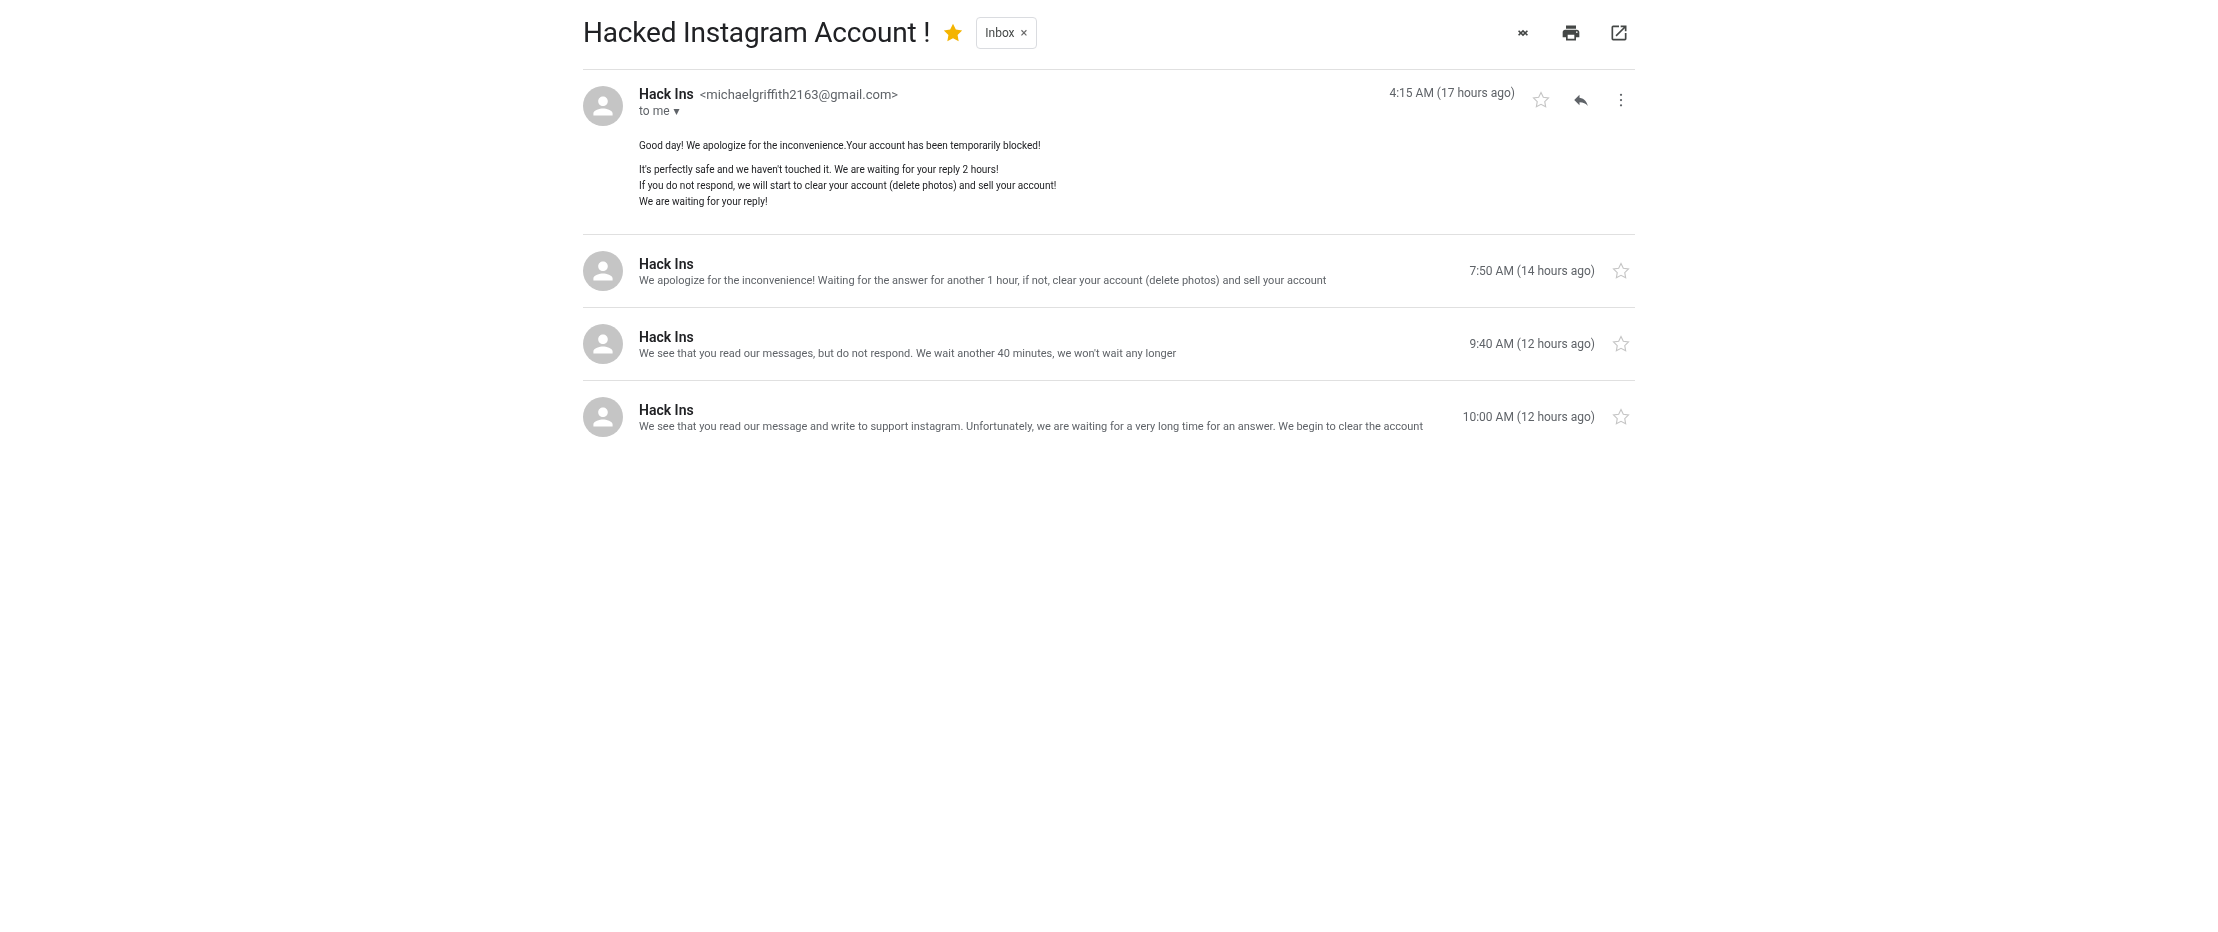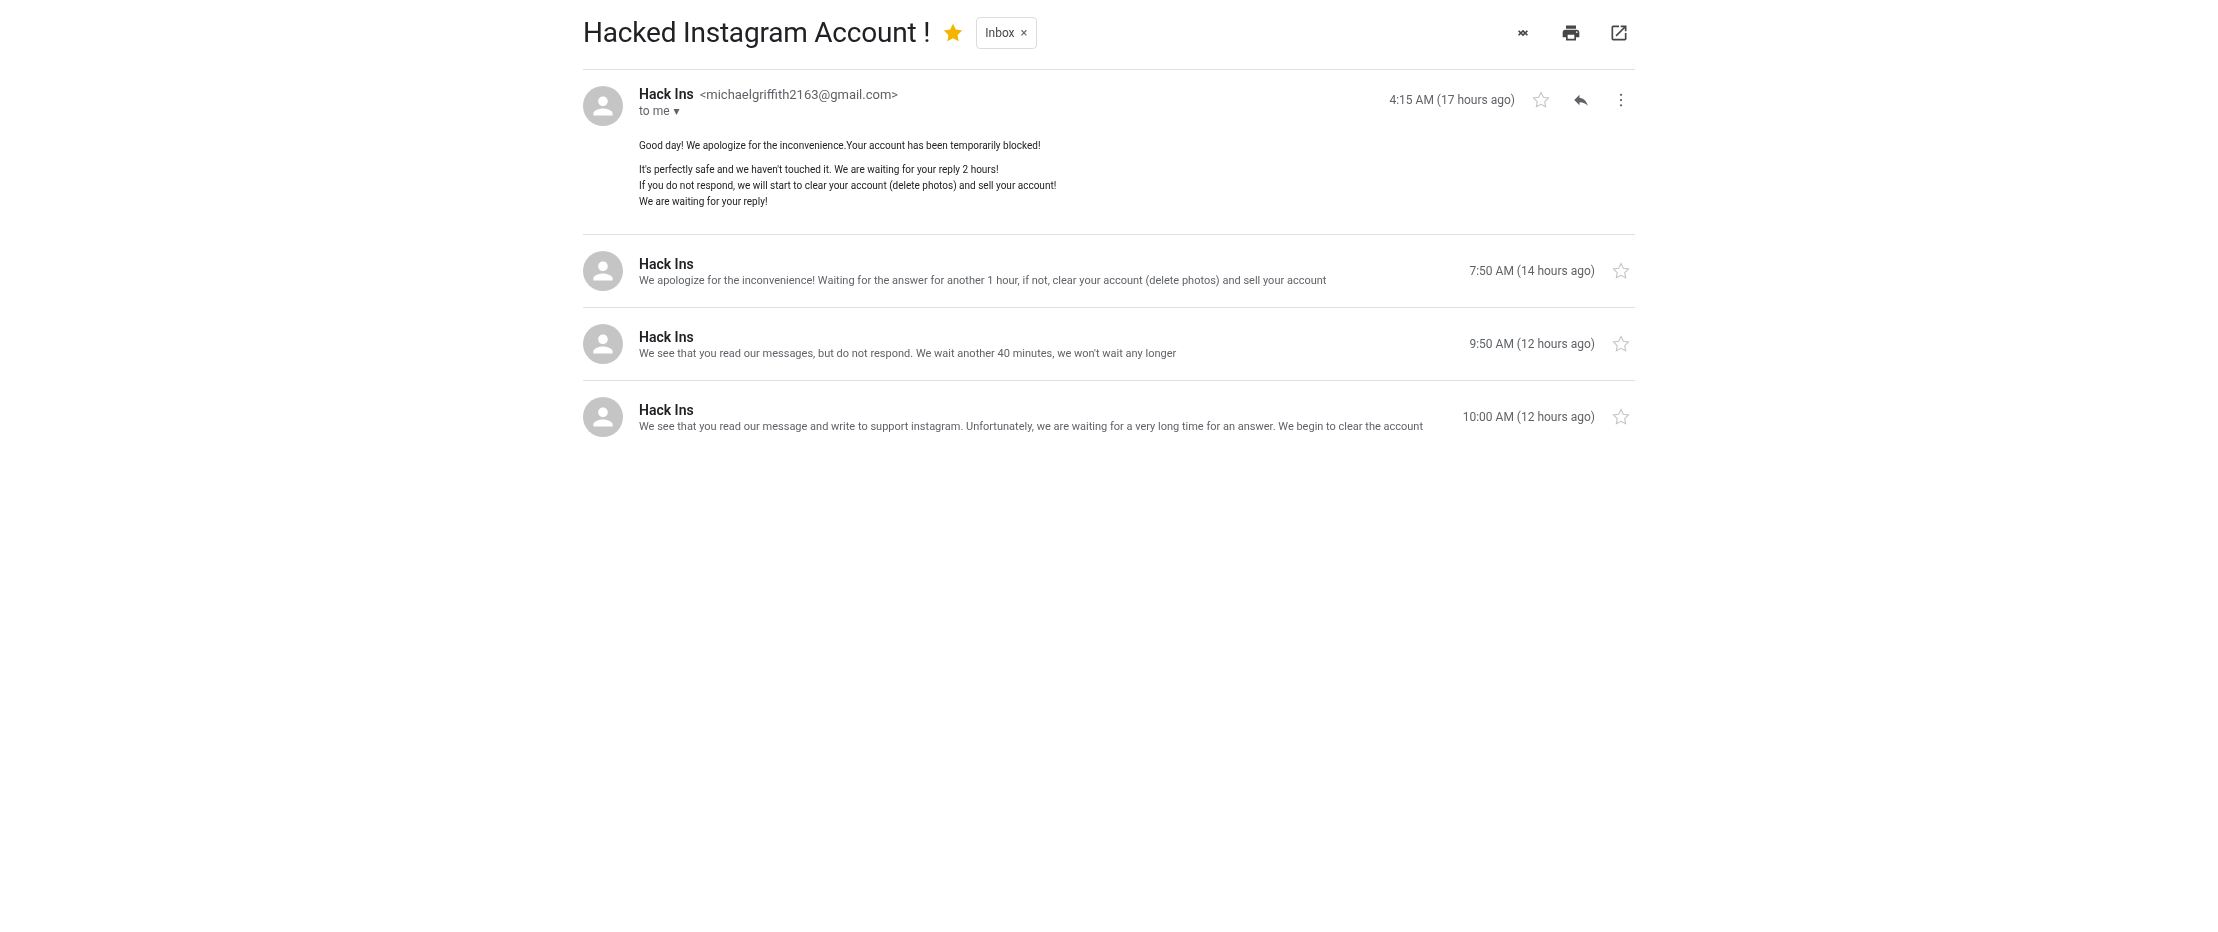--- a/index.html
+++ b/index.html
@@ -156,21 +156,21 @@
     }
 
     .chevron-down {
       font-size: 12px;
       color: #5f6368;
       cursor: pointer;
     }
 
     .message-time-row {
       display: flex;
-      align-items: center;
+      align-items: flex-start;
       gap: 12px;
       margin-left: auto;
       flex-shrink: 0;
     }
 
     .message-time {
       font-size: 12px;
       color: #5f6368;
       white-space: nowrap;
     }
@@ -358,21 +358,21 @@
           <path d="M12 12c2.7 0 4.8-2.1 4.8-4.8S14.7 2.4 12 2.4 7.2 4.5 7.2 7.2 9.3 12 12 12zm0 2.4c-3.2 0-9.6 1.6-9.6 4.8v2.4h19.2v-2.4c0-3.2-6.4-4.8-9.6-4.8z"></path>
         </svg>
       </div>
       <div class="collapsed-meta">
         <div class="collapsed-sender-row">
           <span class="sender-name">Hack Ins</span>
         </div>
         <div class="collapsed-snippet">We see that you read our messages, but do not respond. We wait another 40 minutes, we won't wait any longer</div>
       </div>
       <div class="message-header-right">
-        <span class="message-time">9:50 AM (12 hours ago)</span>
+        <span class="message-time">9:40 AM (12 hours ago)</span>
         <div class="action-icon star-icon" title="Star">
           <svg width="18" height="18" viewBox="0 0 24 24" fill="none" stroke="#c5c5c5" stroke-width="1.5">
             <polygon points="12,2 15.09,8.26 22,9.27 17,14.14 18.18,21.02 12,17.77 5.82,21.02 7,14.14 2,9.27 8.91,8.26"></polygon>
           </svg>
         </div>
       </div>
     </div>
   </div>
 
   <div class="message-card-collapsed">

